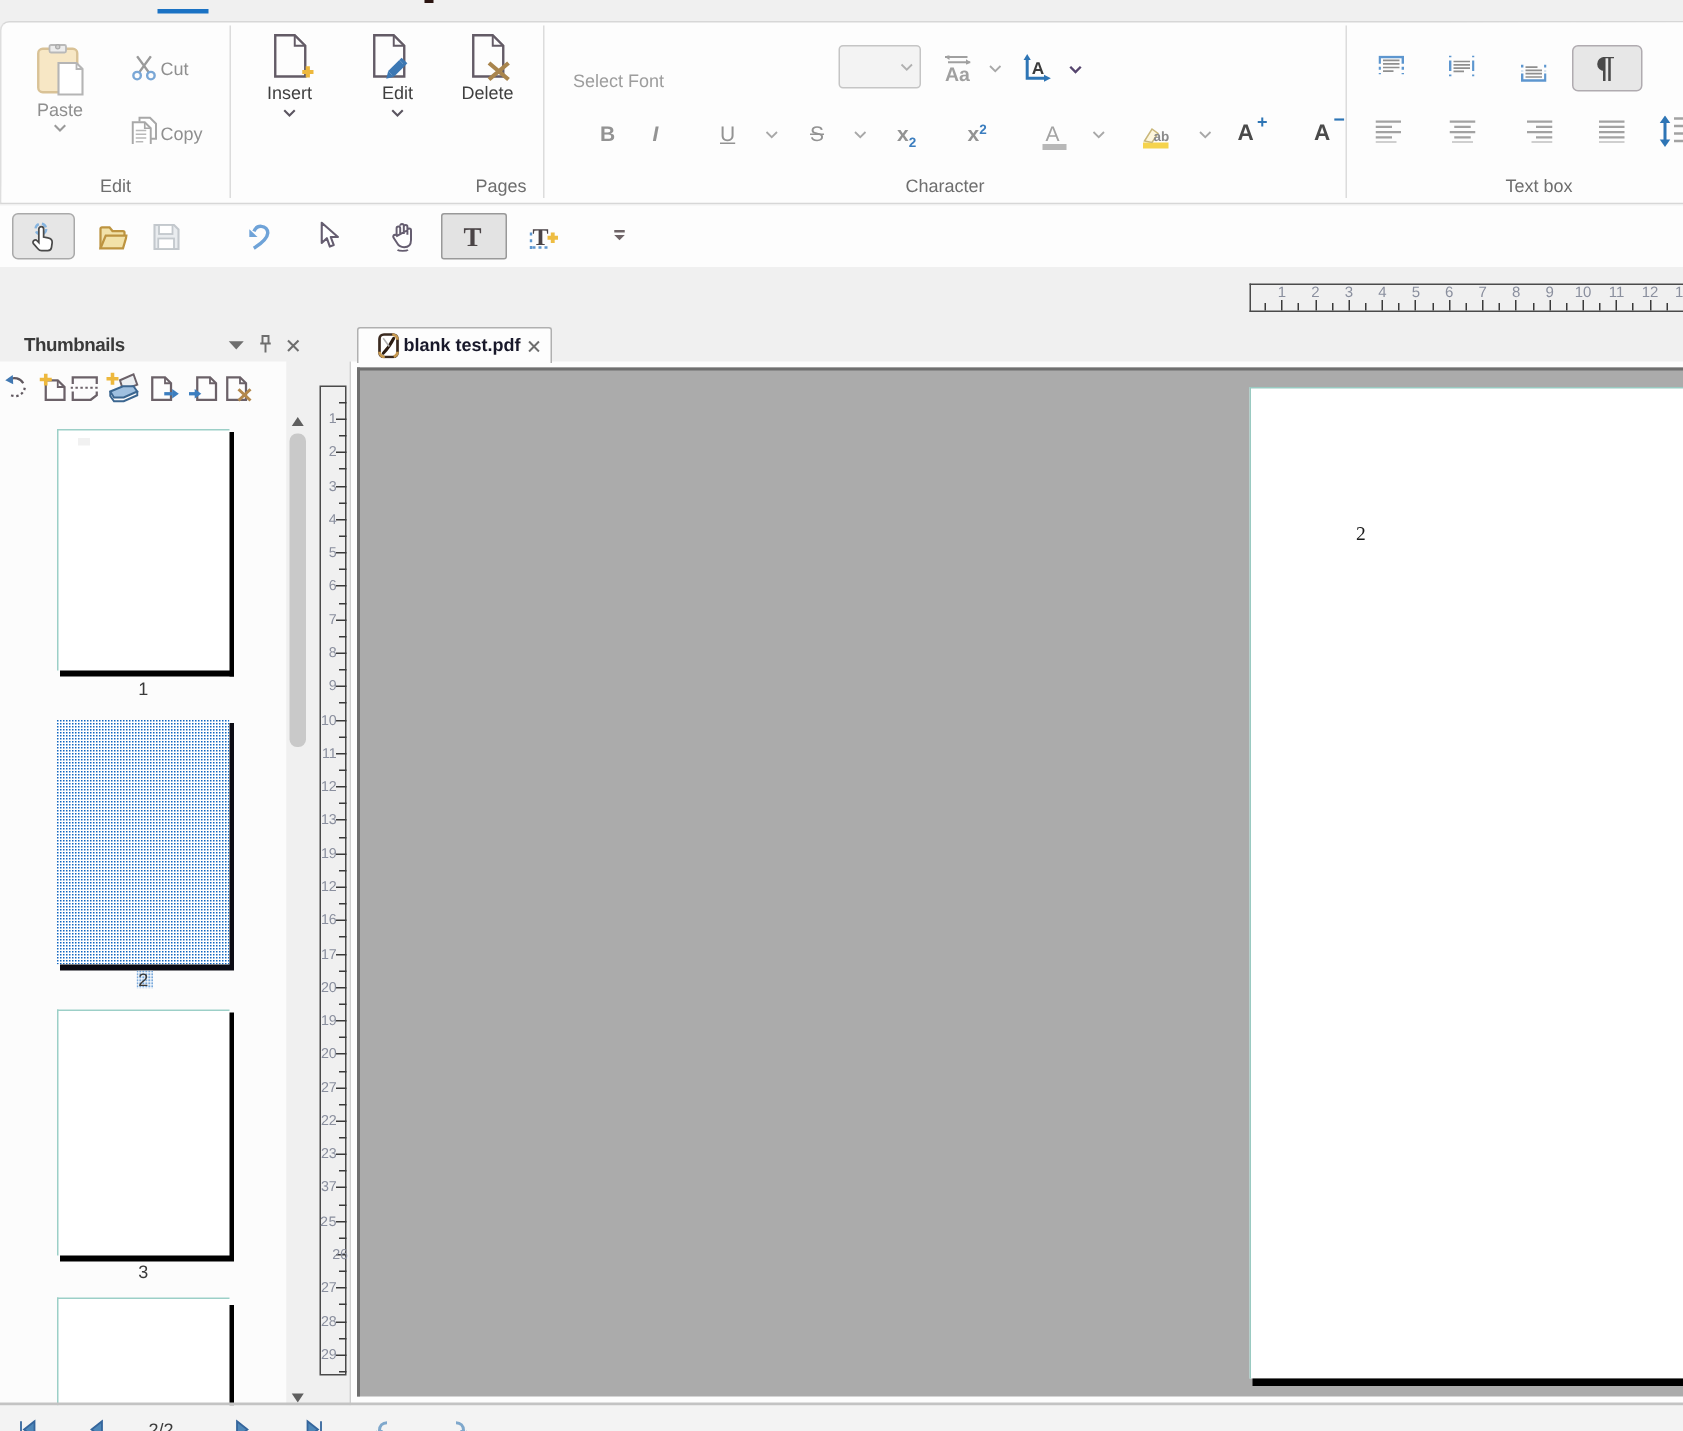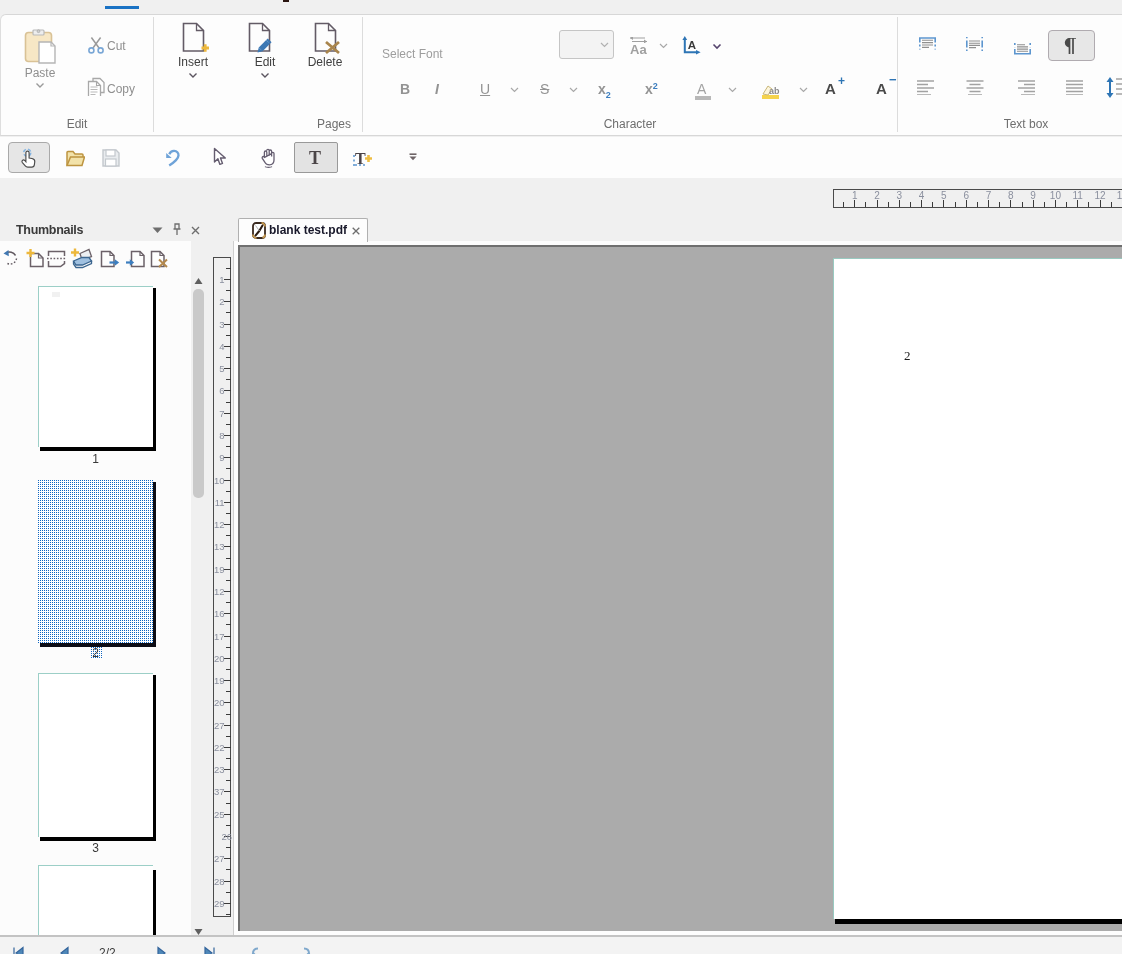--- a/index.html
+++ b/index.html
@@ -409,21 +409,21 @@
   <div class="abs" style="left:225.5px;top:735.7px;width:5.5px;height:1px;background:#3a3a3a;"></div>
   <div class="abs" style="left:207.5px;top:741.9px;width:17px;text-align:right;color:#8a8f9e;font-size:9.5px;">22</div>
   <div class="abs" style="left:224px;top:769.2px;width:7px;height:1px;background:#3a3a3a;"></div>
   <div class="abs" style="left:225.5px;top:758.0px;width:5.5px;height:1px;background:#3a3a3a;"></div>
   <div class="abs" style="left:207.5px;top:764.2px;width:17px;text-align:right;color:#8a8f9e;font-size:9.5px;">23</div>
   <div class="abs" style="left:224px;top:791.4px;width:7px;height:1px;background:#3a3a3a;"></div>
   <div class="abs" style="left:225.5px;top:780.3px;width:5.5px;height:1px;background:#3a3a3a;"></div>
   <div class="abs" style="left:207.5px;top:786.4px;width:17px;text-align:right;color:#8a8f9e;font-size:9.5px;">37</div>
   <div class="abs" style="left:224px;top:813.7px;width:7px;height:1px;background:#3a3a3a;"></div>
   <div class="abs" style="left:225.5px;top:802.6px;width:5.5px;height:1px;background:#3a3a3a;"></div>
-  <div class="abs" style="left:207.5px;top:808.7px;width:17px;text-align:right;color:#8a8f9e;font-size:9.5px;">25</div>
+  <div class="abs" style="left:207.5px;top:808.7px;width:17px;text-align:right;color:#8a8f9e;font-size:9.5px;font-family:Liberation Mono, monospace;">25</div>
   <div class="abs" style="left:224px;top:836.0px;width:7px;height:1px;background:#3a3a3a;"></div>
   <div class="abs" style="left:225.5px;top:824.9px;width:5.5px;height:1px;background:#3a3a3a;"></div>
   <div class="abs" style="left:215px;top:831.0px;width:17px;text-align:right;color:#8a8f9e;font-size:9.5px;">26</div>
   <div class="abs" style="left:224px;top:858.3px;width:7px;height:1px;background:#3a3a3a;"></div>
   <div class="abs" style="left:225.5px;top:847.1px;width:5.5px;height:1px;background:#3a3a3a;"></div>
   <div class="abs" style="left:207.5px;top:853.3px;width:17px;text-align:right;color:#8a8f9e;font-size:9.5px;">27</div>
   <div class="abs" style="left:224px;top:880.6px;width:7px;height:1px;background:#3a3a3a;"></div>
   <div class="abs" style="left:225.5px;top:869.4px;width:5.5px;height:1px;background:#3a3a3a;"></div>
   <div class="abs" style="left:207.5px;top:875.6px;width:17px;text-align:right;color:#8a8f9e;font-size:9.5px;">28</div>
   <div class="abs" style="left:224px;top:902.8px;width:7px;height:1px;background:#3a3a3a;"></div>

